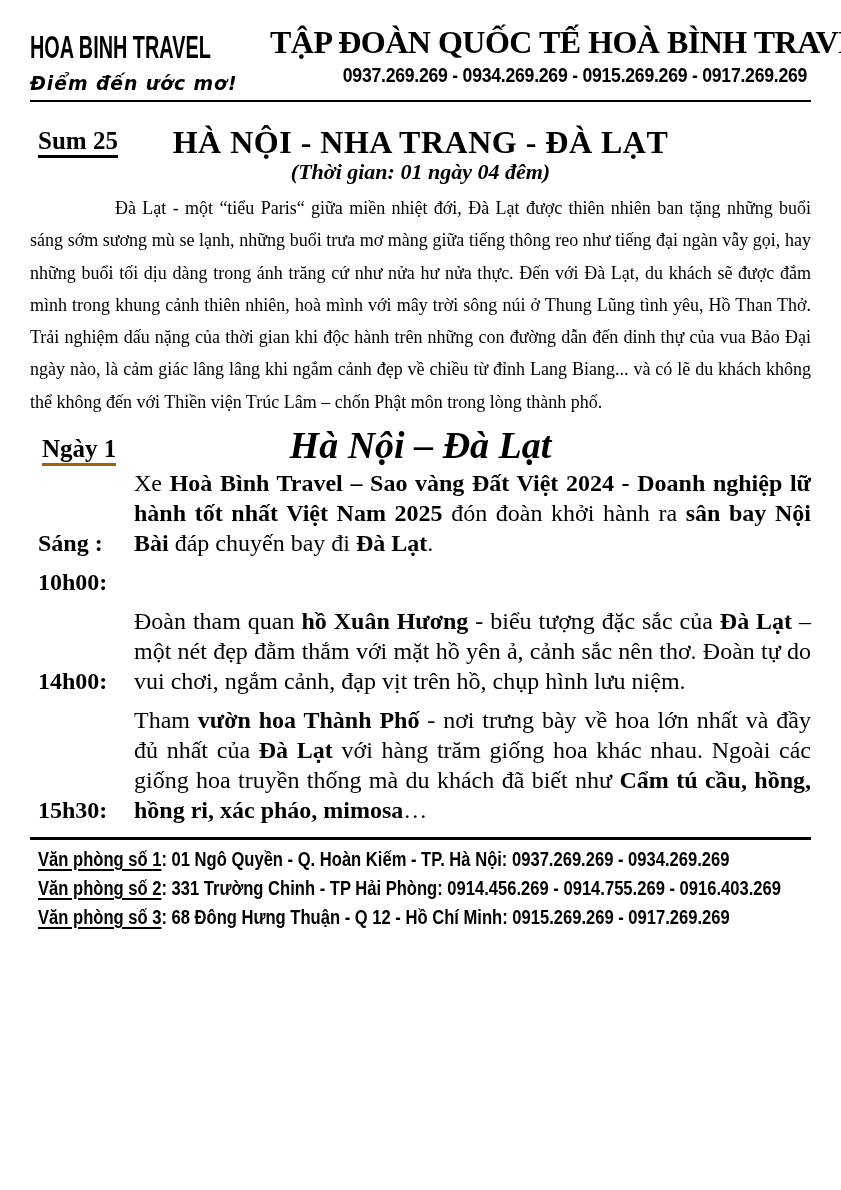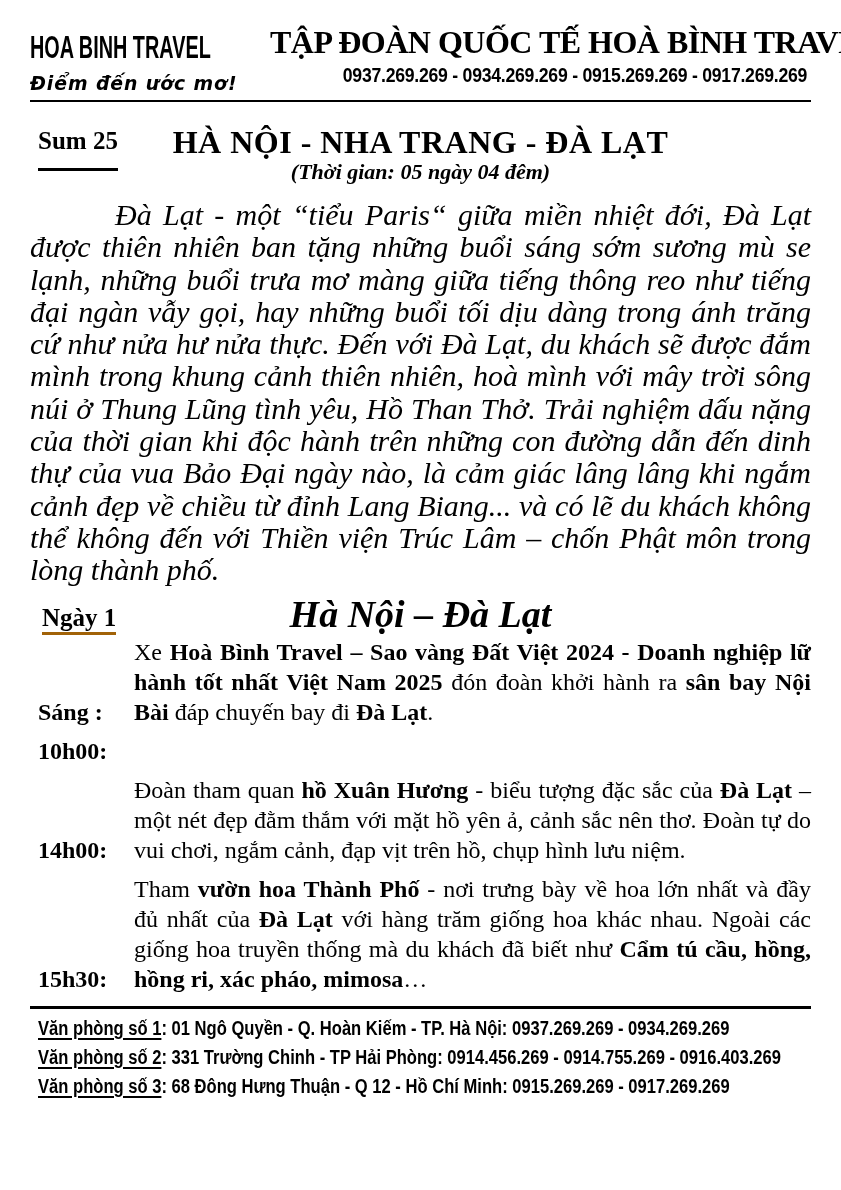--- a/index.html
+++ b/index.html
@@ -15,26 +15,26 @@
                font-size:20px;margin-top:5px;white-space:nowrap;letter-spacing:1px;
                transform:scaleX(0.94);transform-origin:0 50%;}
   .org{flex:1;text-align:center;}
   .org-title{font-weight:700;font-size:32px;white-space:nowrap;letter-spacing:-0.5px;}
   .org-phones{font-family:"Liberation Sans",sans-serif;font-weight:700;font-size:21px;
               white-space:nowrap;margin-top:2px;transform:scaleX(0.84);letter-spacing:-0.3px;}
   .rule{border-top:2px solid #000;margin-top:5px;}
   
   .tour-head{position:relative;margin-top:22px;text-align:center;height:34px;}
   .tour-code{position:absolute;left:8px;top:3px;font-weight:700;font-size:25px;
-             border-bottom:3px solid #000;padding-bottom:13px;}
+             border-bottom:3px solid #000;padding-bottom:0px;}
   .tour-title{font-weight:700;font-size:32px;letter-spacing:0.5px;}
   .tour-duration{text-align:center;font-weight:700;font-style:italic;font-size:22px;margin-top:1px;}
   
-  .intro{font-style:italic;font-size:30px;line-height:32.3px;text-align:justify;
-         text-indent:85px;margin:14px 0 0 0;}
+  .intro{font-size:18px;line-height:32.3px;text-align:justify;
+         text-indent:85px;margin:7px 0 0 0;}
   
   .day-head{position:relative;margin-top:5px;text-align:center;height:36px;}
   .day-label{position:absolute;left:12px;top:12px;font-weight:700;font-size:25px;
              border-bottom:3px solid #a16207;}
   .day-title{font-weight:700;font-style:italic;font-size:38px;}
   
   .schedule{margin-top:9px;}
   .sched-item{display:flex;margin-bottom:9px;align-items:flex-end;}
   .sched-time{width:104px;flex:none;font-weight:700;font-size:24px;line-height:30px;
               padding-left:8px;box-sizing:border-box;white-space:nowrap;}
@@ -62,21 +62,21 @@
       <div class="org-title">TẬP ĐOÀN QUỐC TẾ HOÀ BÌNH TRAVEL</div>
       <div class="org-phones">0937.269.269 - 0934.269.269 - 0915.269.269 - 0917.269.269</div>
     </div>
   </div>
   <div class="rule"></div>
 
   <div class="tour-head">
     <span class="tour-code">Sum 25</span>
     <span class="tour-title">HÀ NỘI - NHA TRANG - ĐÀ LẠT</span>
   </div>
-  <div class="tour-duration">(Thời gian: 05 ngày 04 đêm)</div>
+  <div class="tour-duration">(Thời gian: 01 ngày 04 đêm)</div>
 
   <p class="intro">Đà Lạt - một “tiểu Paris“ giữa miền nhiệt đới, Đà Lạt được thiên nhiên ban tặng những buổi sáng sớm sương mù se lạnh, những buổi trưa mơ màng giữa tiếng thông reo như tiếng đại ngàn vẫy gọi, hay những buổi tối dịu dàng trong ánh trăng cứ như nửa hư nửa thực. Đến với Đà Lạt, du khách sẽ được đắm mình trong khung cảnh thiên nhiên, hoà mình với mây trời sông núi ở Thung Lũng tình yêu, Hồ Than Thở. Trải nghiệm dấu nặng của thời gian khi độc hành trên những con đường dẫn đến dinh thự của vua Bảo Đại ngày nào, là cảm giác lâng lâng khi ngắm cảnh đẹp về chiều từ đỉnh Lang Biang... và có lẽ du khách không thể không đến với Thiền viện Trúc Lâm – chốn Phật môn trong lòng thành phố.</p>
 
   <div class="day-head">
     <span class="day-label">Ngày 1</span>
     <span class="day-title">Hà Nội – Đà Lạt</span>
   </div>
 
   <div class="schedule">
     <div class="sched-item">

